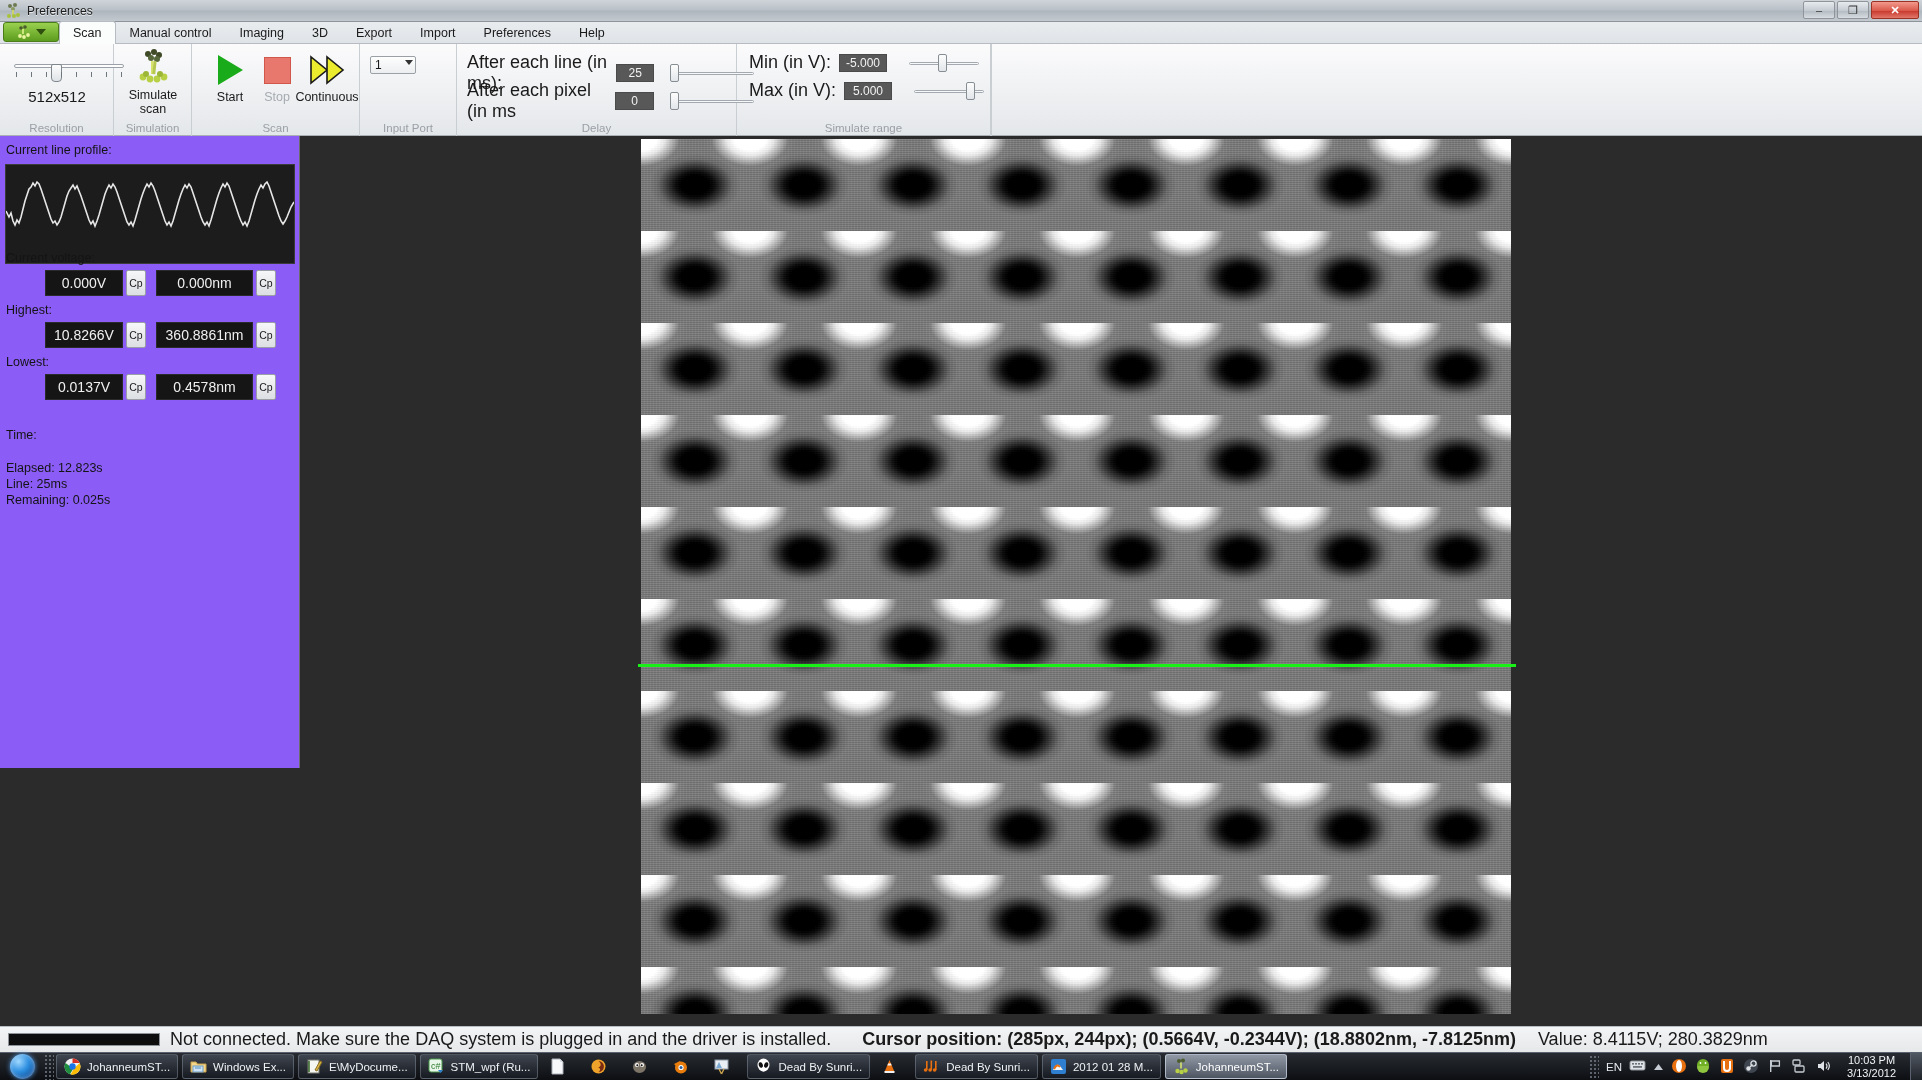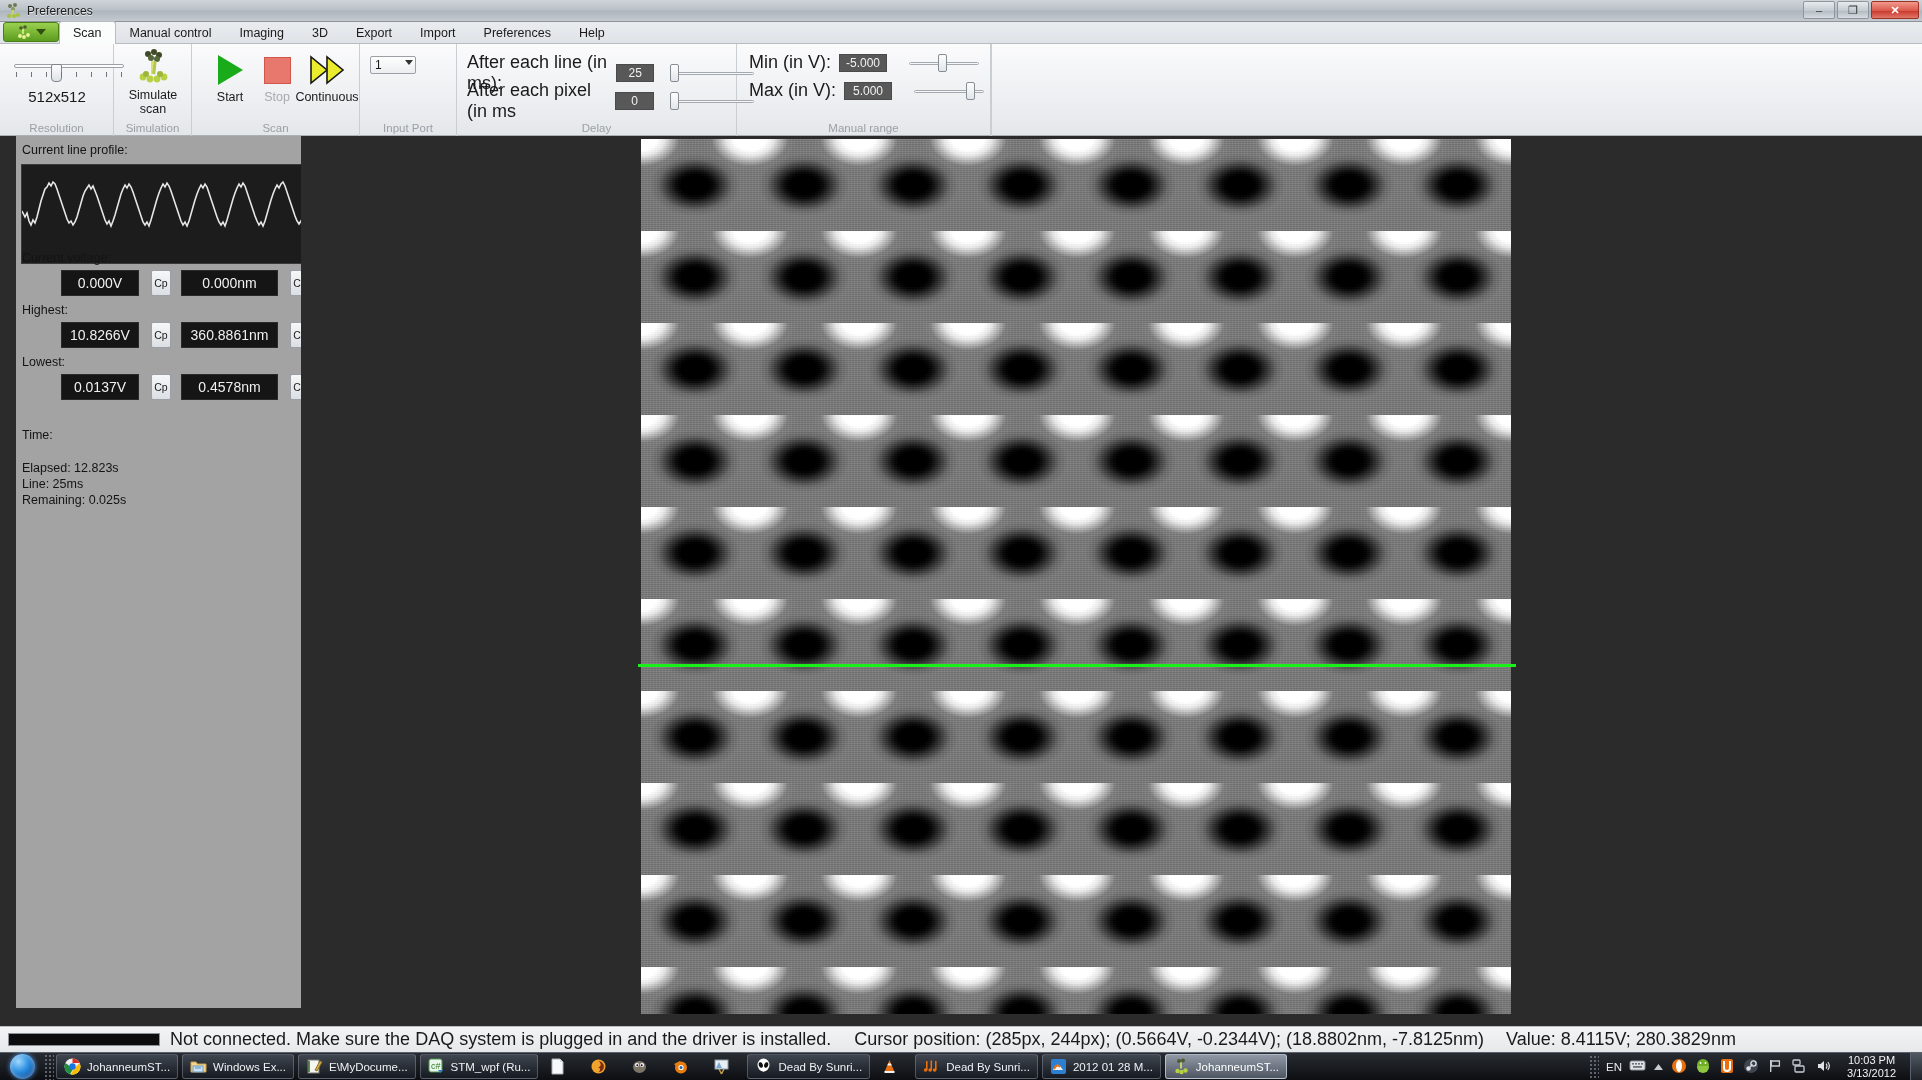--- a/index.html
+++ b/index.html
@@ -147,35 +147,35 @@
     background: #f7f8f9; border: 1px solid #a3a9af; border-radius: 2px;
   }
   .hslider .th {
     position: absolute; top: 0; width: 9px; height: 18px;
     background: linear-gradient(to bottom,#fdfdfd,#e2e6ea);
     border: 1px solid #868d93; border-radius: 2px;
   }
 
   
   .sidebar {
-    position: absolute; left: 16px; top: 136px; width: 300px; height: 872px;
-    background: #a3a3a3; border-right: 1px solid #6d6d6d;
+    position: absolute; left: 0; top: 136px; width: 300px; height: 632px;
+    background: #8b5cf6; border-right: 1px solid #6d6d6d;
   }
   .side-label { font-size: 12.5px; color: #141414; }
   .profile-box {
     position: absolute; left: 5px; top: 28px; width: 290px; height: 100px;
     background: #1c1c1c; border: 1px solid #3a3a3a;
   }
   .valbox {
     height: 26px; background: #151515; color: #f0f0f0;
     display: flex; align-items: center; justify-content: center;
     font-size: 14px; border: 1px solid #2a2a2a;
   }
   .cpbtn {
-    width: 20px; height: 26px; margin-left: 12px;
+    width: 20px; height: 26px; margin-left: 3px;
     background: linear-gradient(to bottom,#f6f7f8,#dcdfe3);
     border: 1px solid #9aa0a6; border-radius: 2px;
     display: flex; align-items: center; justify-content: center;
     font-size: 10.5px; color: #1a1a1a;
   }
   .valrow { position: absolute; display: flex; align-items: center; padding-left: 40px; }
 
   
   .canvas-area {
     position: absolute; left: 301px; top: 136px; width: 1621px; height: 890px;
@@ -405,21 +405,21 @@
         </span>
       </div>
       <div class="row" style="left:12px; top:36px;">
         <span class="lbl">Max (in V):</span>
         <span class="numbox" style="margin-left:8px;">5.000</span>
         <span class="hslider" style="margin-left:22px; width:70px;">
           <span class="tr" style="width:70px;"></span>
             <span class="th" style="left:52px;"></span>
         </span>
       </div>
-      <div class="rgroup-label">Manual range</div>
+      <div class="rgroup-label">Simulate range</div>
     </div>
 
     <div class="rgroup" style="left:991px; width:1px; border-right:1px solid #c9ced3;"></div>
   </div>
 
   <div class="sidebar">
 
     <div class="side-label" style="position:absolute;left:6px;top:7px;">Current line profile:</div>
 
     <div class="profile-box">
@@ -471,21 +471,21 @@
         background-position: 0 0, 0 0, 0 0, 0 0;
         background-repeat: repeat, repeat, repeat, repeat;">
       <div class="stm-noise"></div>
     </div>
     <div class="green-line"></div>
   </div>
 
   <div class="statusbar">
     <div class="progress"></div>
     <span class="status-text">Not connected. Make sure the DAQ system is plugged in and the driver is installed.</span>
-    <span class="status-text" style="margin-left:23px;">Cursor position: (285px, 244px);  (0.5664V, -0.2344V);  (18.8802nm, -7.8125nm)</span>
+    <span class="status-text" style="margin-left:31px;font-weight:bold;">Cursor position: (285px, 244px);  (0.5664V, -0.2344V);  (18.8802nm, -7.8125nm)</span>
     <span class="status-text" style="margin-left:22px;">Value: 8.4115V; 280.3829nm</span>
   </div>
 
   <div class="taskbar">
     <div class="startorb">
         <div class="orb"></div>
       </div>
     <div class="tb-handle"></div>
 
     <div class="tbitem">

